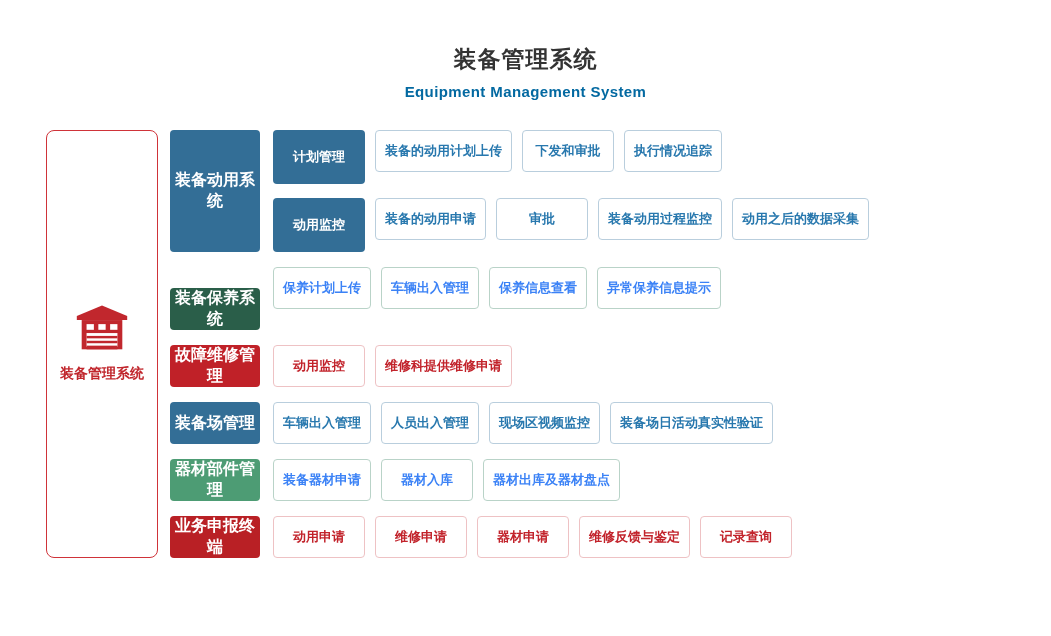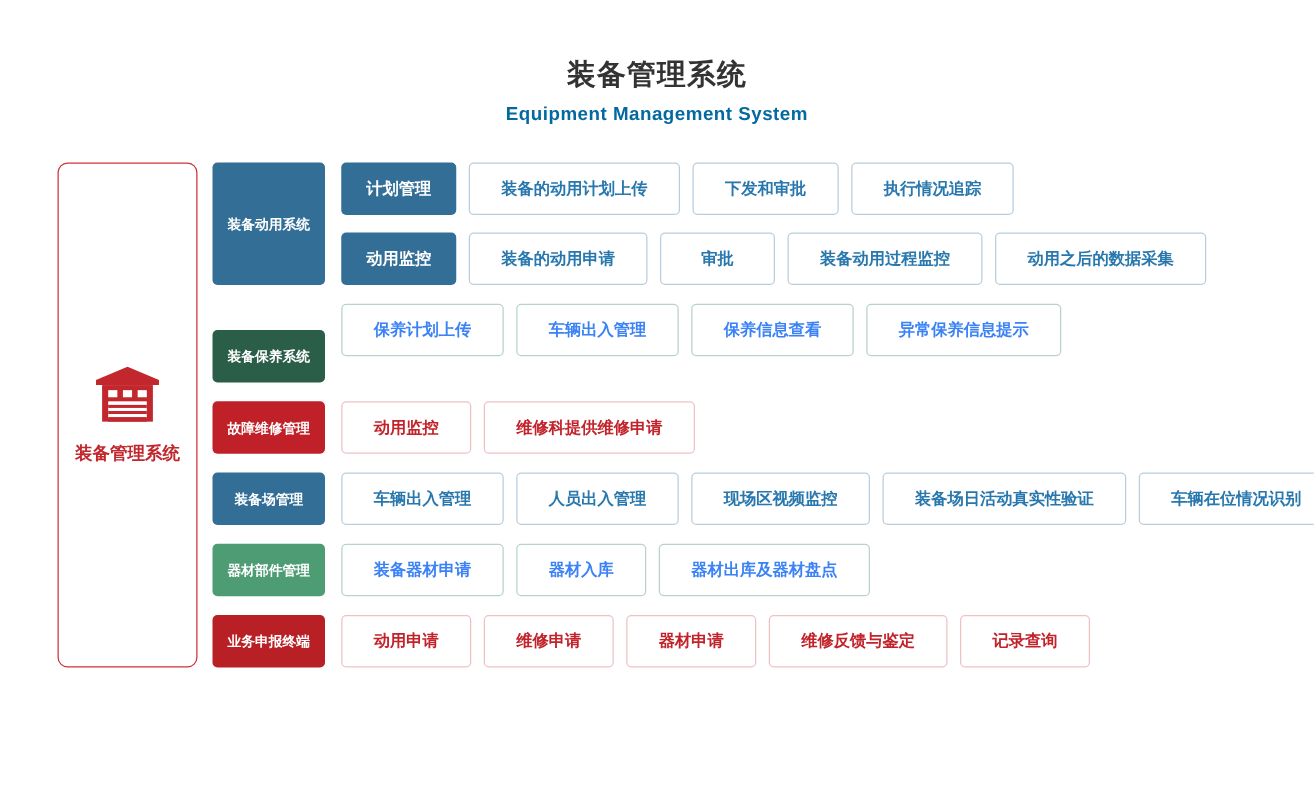--- a/index.html
+++ b/index.html
@@ -20,30 +20,30 @@
     flex-shrink:0;
   }
   .root-label{margin-top:8px;font-size:14px;font-weight:bold;color:#c1272d;white-space:nowrap;}
   .rows{display:flex;flex-direction:column;gap:15px;margin-left:12px;}
   .row{display:flex;gap:13px;align-items:stretch;}
   .subrows{display:flex;flex-direction:column;gap:14px;}
   .subrow{display:flex;gap:10px;}
   .cat{
     width:90px;min-height:42px;border-radius:4px;color:#ffffff;
     display:flex;align-items:center;justify-content:center;
-    font-size:11px;font-weight:bold;flex-shrink:0;text-align:center;
+    font-size:16px;font-weight:bold;flex-shrink:0;text-align:center;
   }
   .subcat{
-    width:92px;height:42px;border-radius:4px;color:#ffffff;box-sizing:border-box;
+    width:92px;height:54px;border-radius:4px;color:#ffffff;box-sizing:border-box;
     display:flex;align-items:center;justify-content:center;
     font-size:13px;font-weight:bold;flex-shrink:0;
   }
   .item{
     min-width:92px;height:42px;box-sizing:border-box;background:#ffffff;
-    border:1px solid;border-radius:4px;padding:0 25px;
+    border:1px solid;border-radius:4px;padding:0 9px;
     display:flex;align-items:center;justify-content:center;
     font-size:13px;font-weight:bold;white-space:nowrap;
   }
   
   .cat-blue{background:#336e96;}
   .cat-darkgreen{background:#2a5e49;margin-top:21px;}
   .cat-red{background:#c02128;}
   .cat-green{background:#4d9c74;}
   .cat-darkred{background:#b92025;}
   .item-blue{color:#2878ae;border-color:#b9cedd;}
@@ -116,21 +116,20 @@
       </div>
     </div>
 
     <div class="row">
       <div class="cat cat-blue">装备场管理</div>
       <div class="subrow">
         <div class="item item-blue">车辆出入管理</div>
         <div class="item item-blue">人员出入管理</div>
         <div class="item item-blue">现场区视频监控</div>
         <div class="item item-blue">装备场日活动真实性验证</div>
-        <div class="item item-blue">车辆在位情况识别</div>
       </div>
     </div>
 
     <div class="row">
       <div class="cat cat-green">器材部件管理</div>
       <div class="subrow">
         <div class="item item-green">装备器材申请</div>
         <div class="item item-green">器材入库</div>
         <div class="item item-green">器材出库及器材盘点</div>
       </div>

